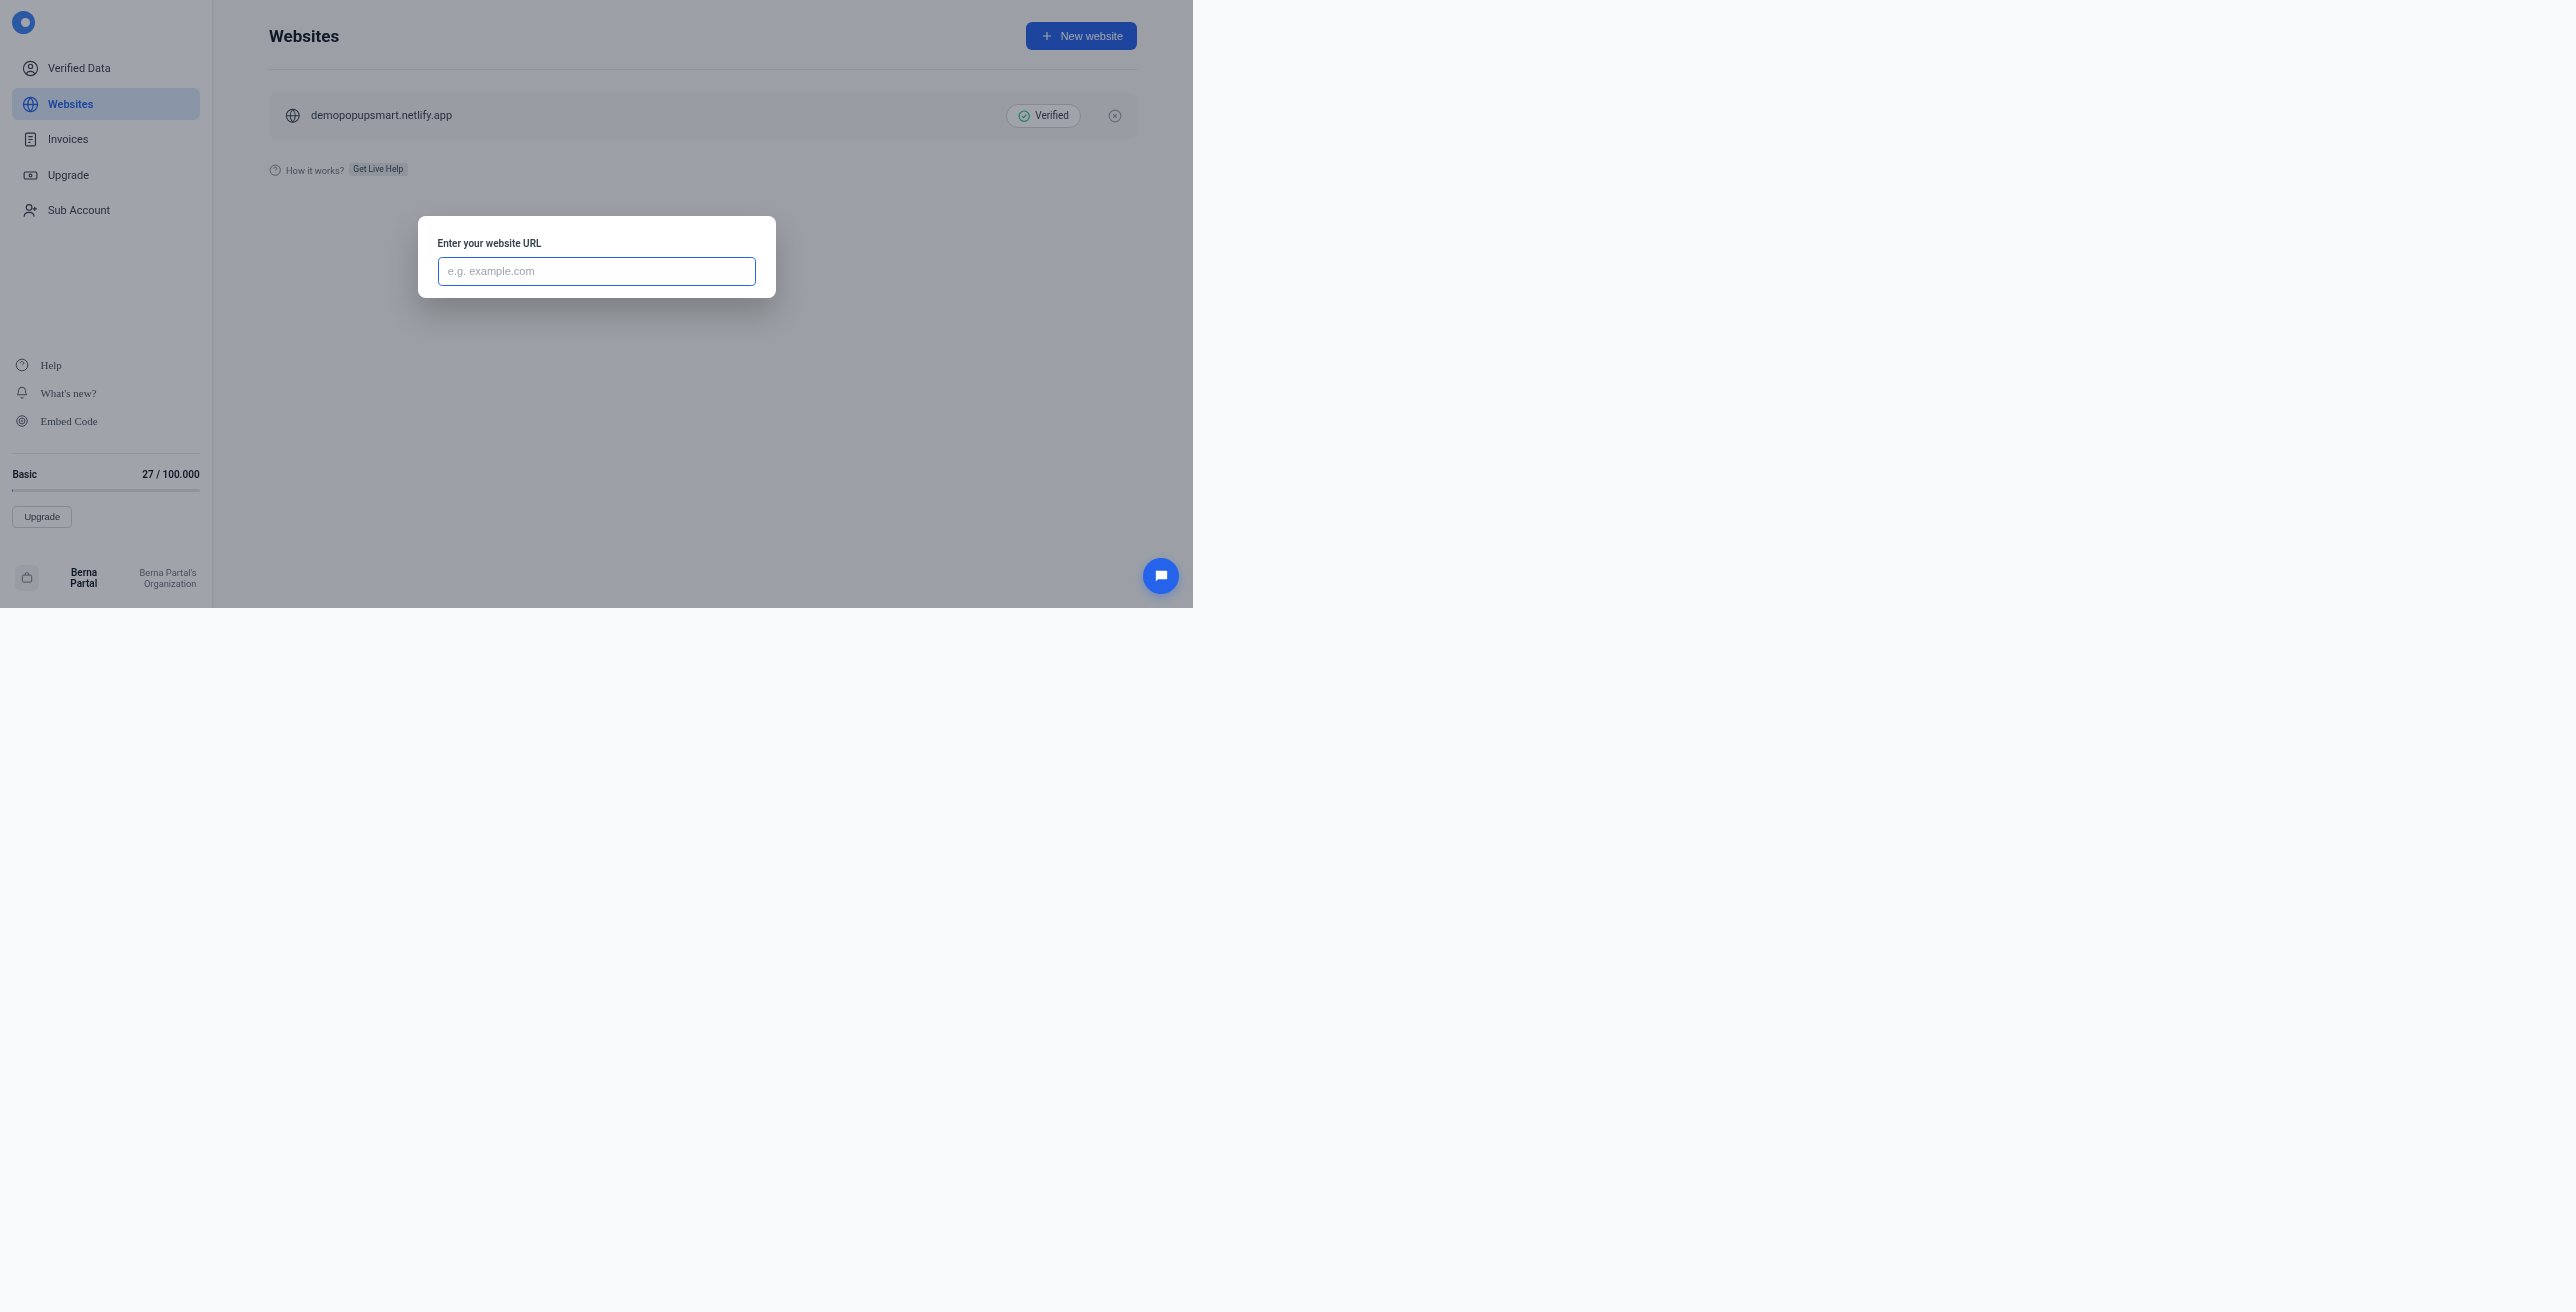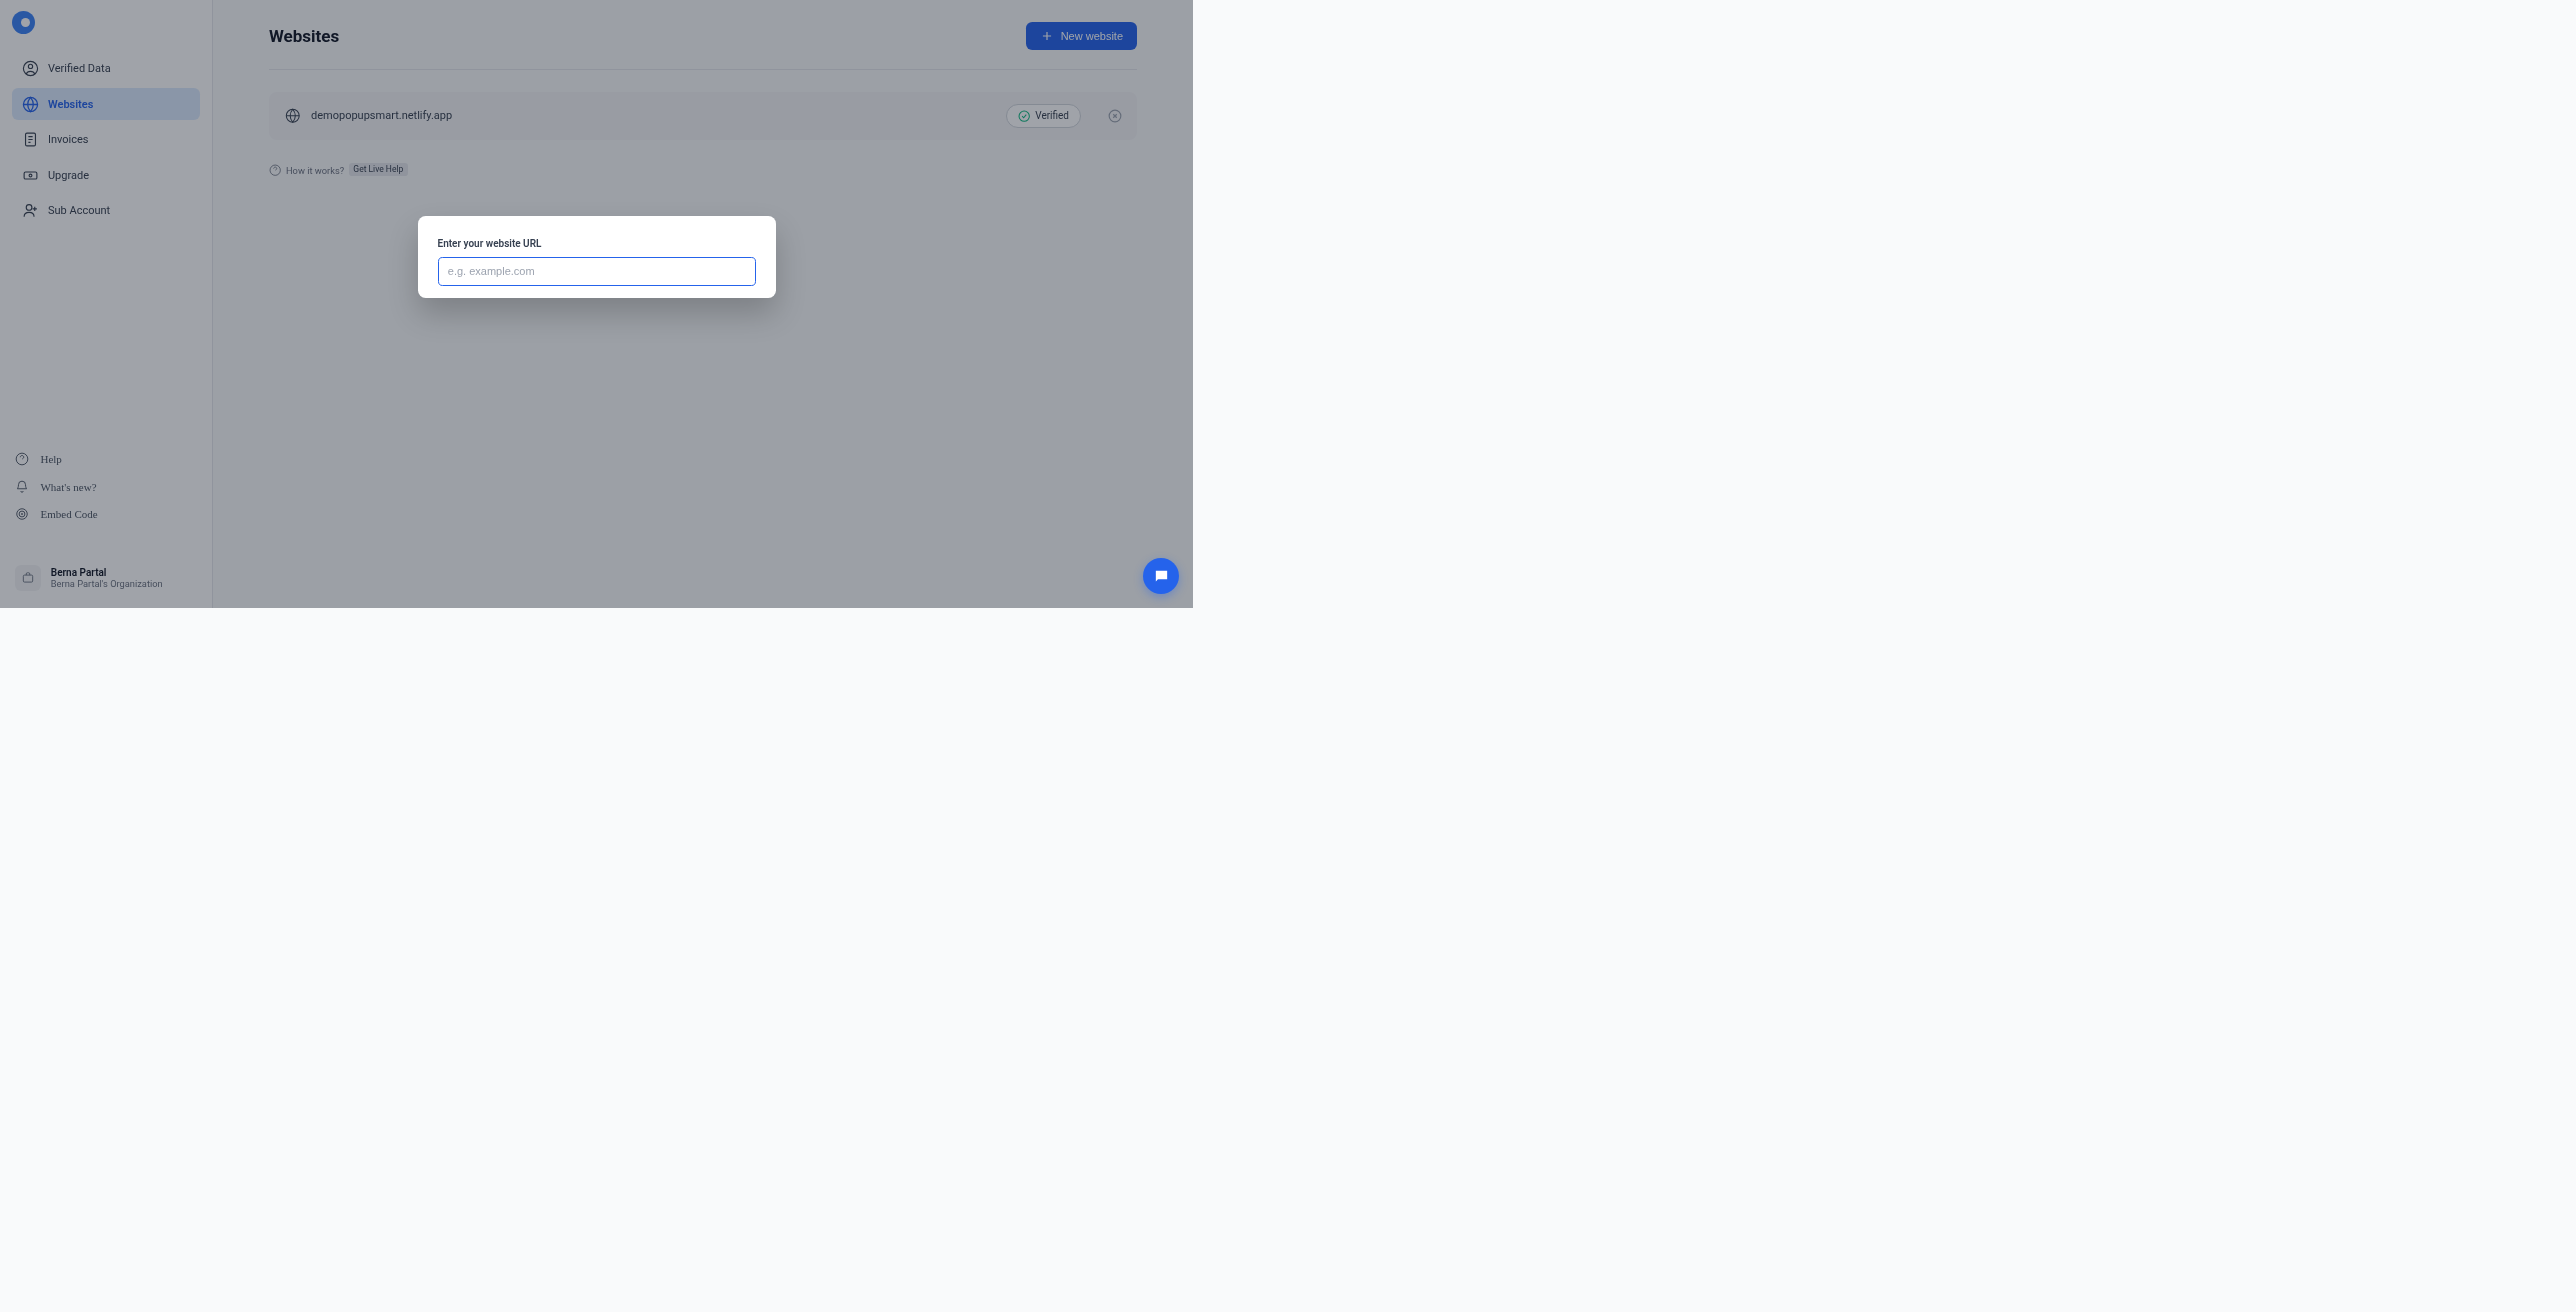--- a/index.html
+++ b/index.html
@@ -130,21 +130,21 @@
     .user-avatar {
       width: 26px;
       height: 26px;
       background: #f3f4f6;
       border-radius: 6.2px;
       display: flex;
       align-items: center;
       justify-content: center;
       color: #6b7280;
     }
-    .user-info { display: flex; flex-direction: column; }
+    .user-info { display: flex; flex-direction: row; text-align: right; }
     .user-name { font-size: 10px; font-weight: 600; color: #111827; }
     .user-org { font-size: 9.3px; color: #6b7280; }
     .main {
       flex: 1;
       padding: 22px 56px;
     }
     .main-header {
       display: flex;
       justify-content: space-between;
       align-items: center;
@@ -393,20 +393,30 @@
           <svg viewBox="0 0 24 24" width="14" height="14" fill="none" stroke="currentColor" stroke-width="1.6">
               <circle cx="12" cy="12" r="9"></circle>
               <circle cx="12" cy="12" r="5"></circle>
               <circle cx="12" cy="12" r="1"></circle>
             </svg>
         </span>
         <span>Embed Code</span>
       </li>
     </ul>
 
+    <div class="plan-section">
+      <div class="plan-row">
+        <span>Basic</span>
+        <span>27 / 100.000</span>
+      </div>
+      <div class="plan-progress">
+        <div class="plan-progress-fill"></div>
+      </div>
+      <button class="upgrade-btn">Upgrade</button>
+    </div>
 
     <div class="user-section">
       <div class="user-avatar">
         <svg viewBox="0 0 24 24" width="14" height="14" fill="none" stroke="currentColor" stroke-width="1.6">
             <rect x="4" y="7" width="16" height="12" rx="2"></rect>
             <path d="M9 7V5a2 2 0 012-2h2a2 2 0 012 2v2"></path>
           </svg>
       </div>
       <div class="user-info">
         <span class="user-name">Berna Partal</span>

